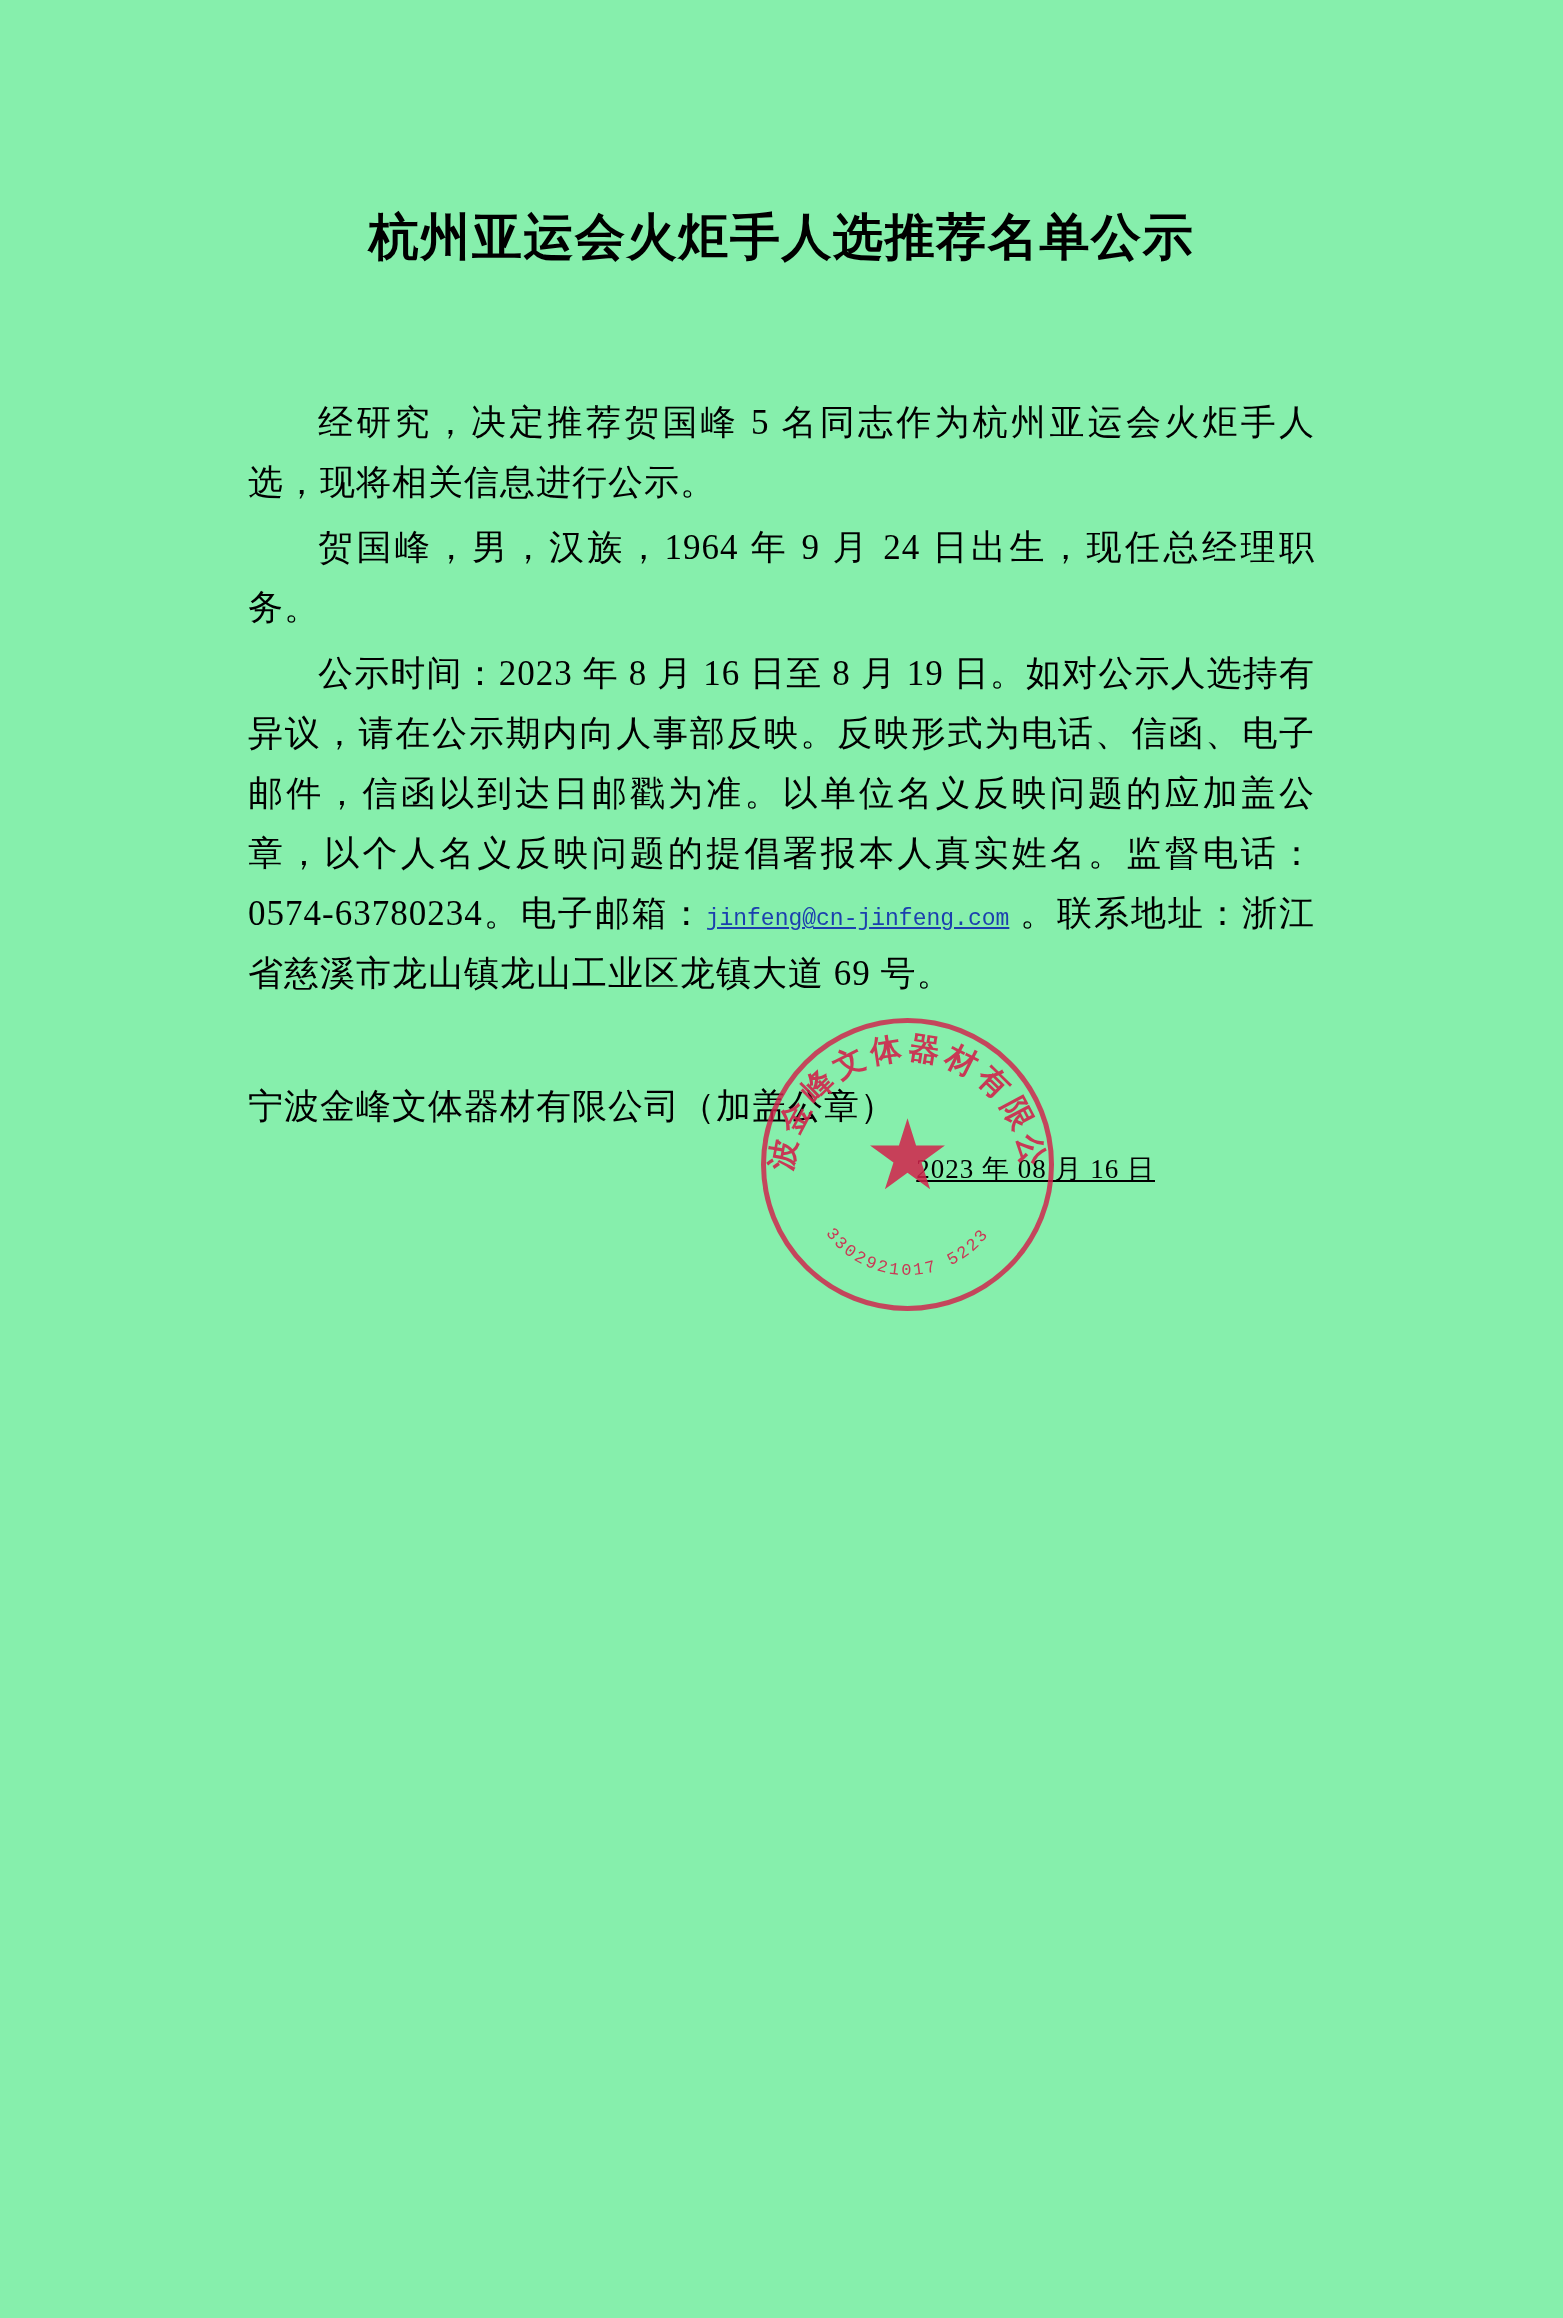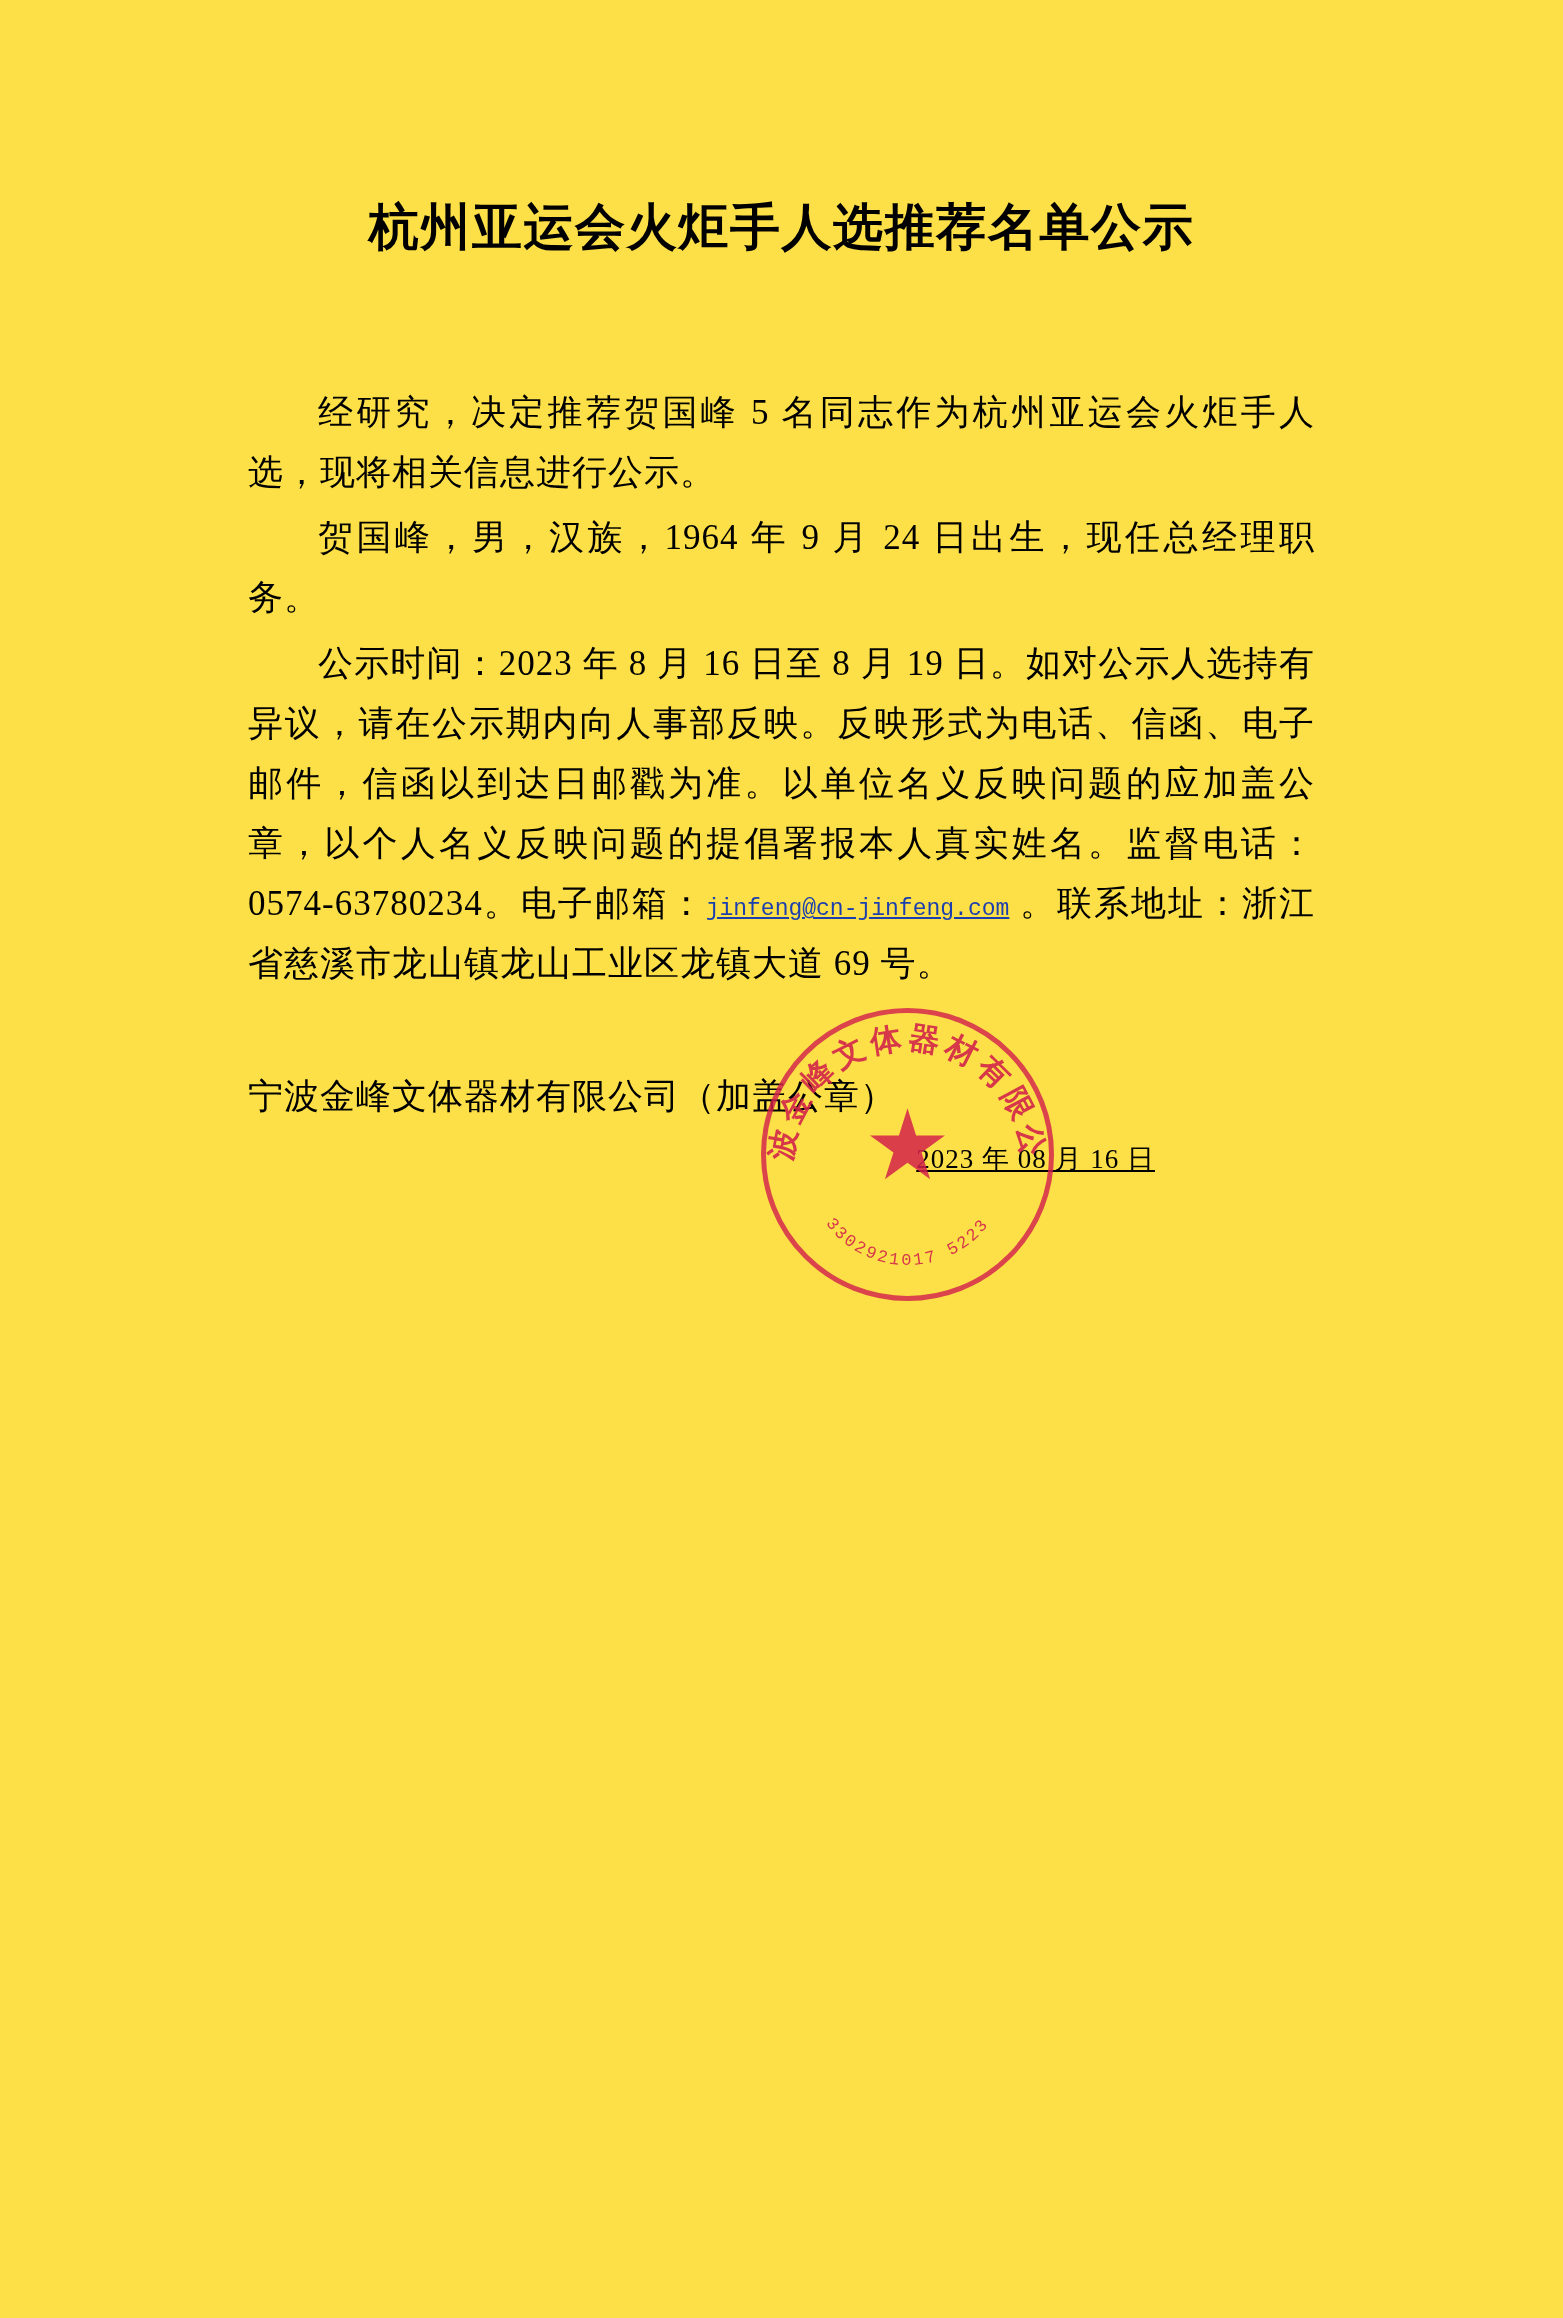--- a/index.html
+++ b/index.html
@@ -12,23 +12,23 @@
     height: 2319px;
     font-family: "Liberation Serif", "DejaVu Serif", serif;
     color: #000000;
     position: relative;
     overflow: hidden;
   }
   .page {
     position: relative;
     width: 1563px;
     height: 2319px;
-    background: #fde047;
+    background: #86efac;
     box-sizing: border-box;
-    padding: 7px;
+    padding: 17px;
   }
   .doc-title {
     text-align: center;
     font-size: 50px;
     font-weight: bold;
     letter-spacing: 1.6px;
     margin: 0;
     padding-top: 187px;
     font-family: "Liberation Sans", "DejaVu Sans", sans-serif;
   }

